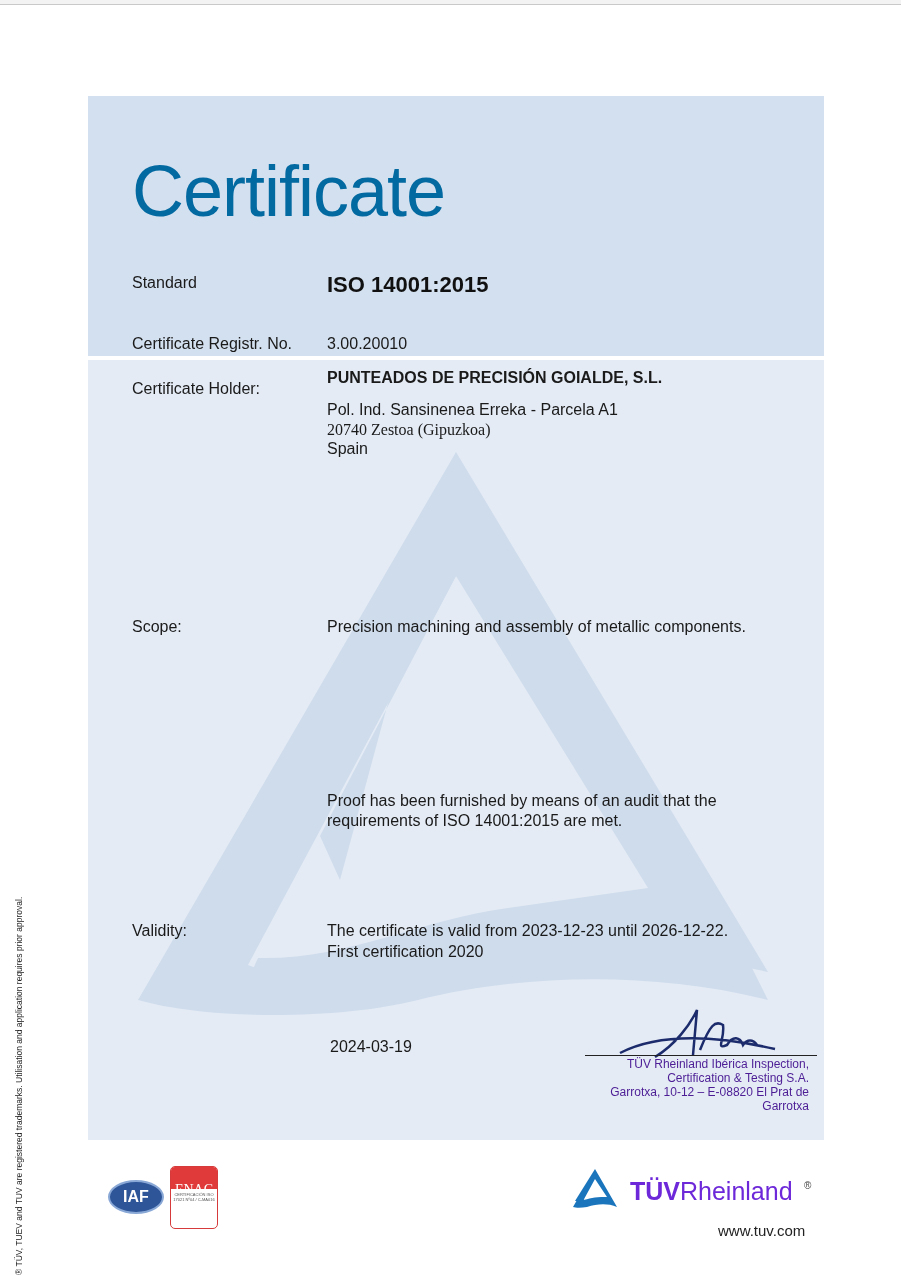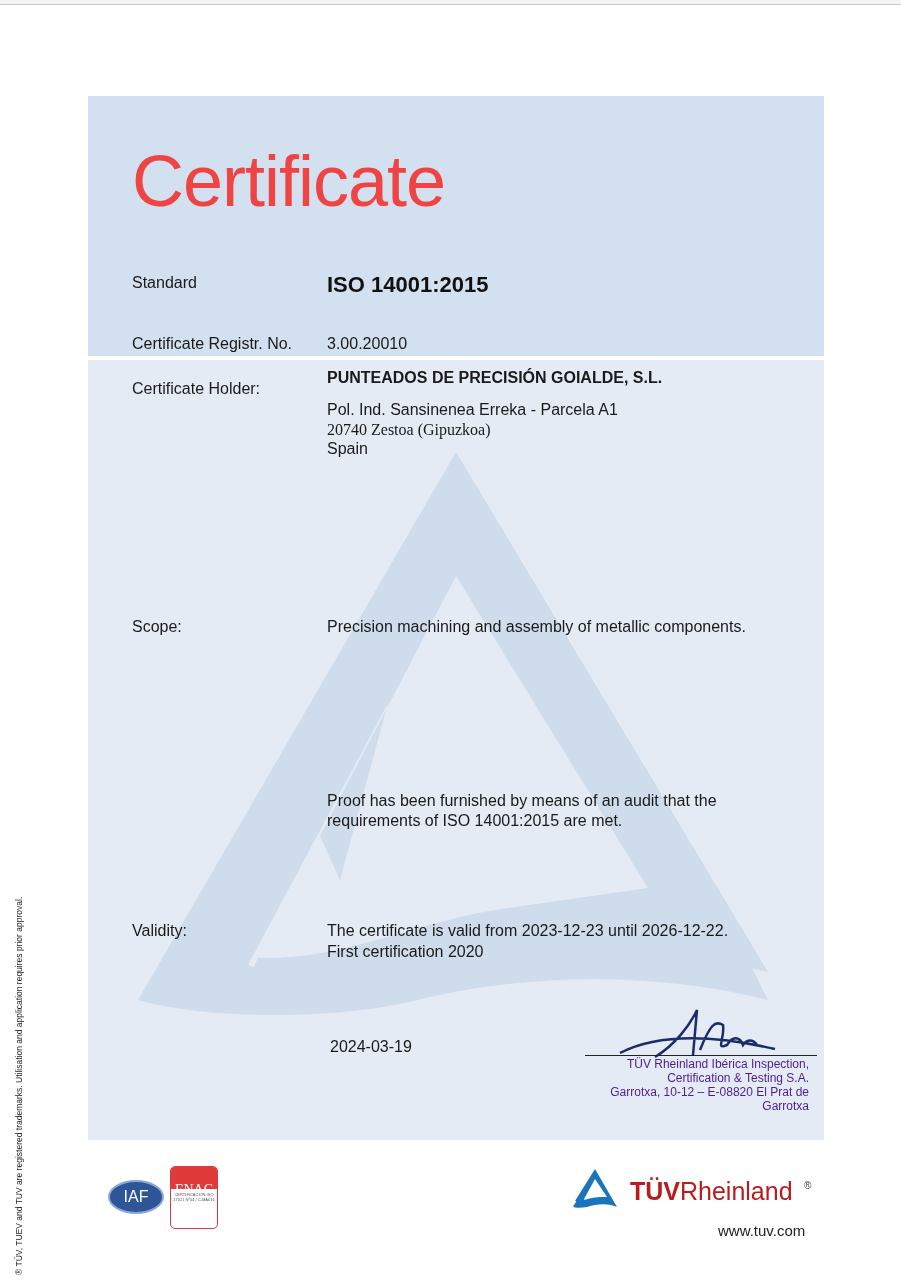--- a/index.html
+++ b/index.html
@@ -5,34 +5,34 @@
   html, body { margin:0; padding:0; }
   body {
     width:901px; height:1287px; position:relative; overflow:hidden;
     background:#ffffff; font-family:"Liberation Sans", sans-serif; color:#111;
   }
   .topline { position:absolute; left:0; top:0; width:901px; height:4px;
     background:#f3f3f3; border-bottom:1px solid #c9c9c9; }
   .panel-top { position:absolute; left:88px; top:96px; width:736px; height:260px; background:#d3e0ef; }
   .panel-main { position:absolute; left:88px; top:360px; width:736px; height:780px; background:#e4ebf5; overflow:hidden; }
   .watermark { position:absolute; left:0; top:0; }
-  .title { position:absolute; left:132px; top:140px; font-size:72px; letter-spacing:-1px; color:#ef4444;text-align:right; }
+  .title { position:absolute; left:132px; top:150px; font-size:72px; letter-spacing:-1px; color:#0369a1;text-align:right; }
   .t { position:absolute; font-size:16px; line-height:20px; color:#1a1a1a; white-space:nowrap; }
   .bold { font-weight:bold; }
   .std { position:absolute; left:327px; top:272px; font-size:22px; font-weight:bold; color:#111; }
   .sig-line { position:absolute; left:585px; top:1055px; width:232px; height:1px; background:#222; }
   .issuer { position:absolute; left:585px; top:1057px; width:224px; text-align:right; font-size:12px; line-height:14px; color:#4c1d95; }
   .side { position:absolute; left:14px; top:1275px; transform-origin:0 0; transform:rotate(-90deg);
     font-size:8.5px; white-space:nowrap; color:#222; }
-  .tuv-word { position:absolute; left:630px; top:1177px; font-size:25px; color:#b91c1c; }
+  .tuv-word { position:absolute; left:630px; top:1177px; font-size:25px; color:#6d28d9; }
   .tuv-word b { font-weight:bold; }
   .reg { position:absolute; left:804px; top:1180px; font-size:10px; color:#444; }
   .url { position:absolute; left:718px; top:1222px; font-size:15px; color:#222; }
   .iaf { position:absolute; left:108px; top:1180px; width:56px; height:34px; border-radius:50%;
-    background:#2d5597; border:2px solid #8aa8d6; box-sizing:border-box; color:#fff; font-weight:normal;
+    background:#2d5597; border:2px solid #8aa8d6; box-sizing:border-box; color:#fff; font-weight:bold;
     font-size:16px; display:flex; align-items:center; justify-content:center; }
   .enac { position:absolute; left:170px; top:1166px; width:46px; height:61px; border-radius:5px;
     border:1px solid #d63a3a; background:#fff; overflow:hidden; }
   .enac .red { background:#e03a3a; height:22px; color:#fff; font-family:"Liberation Serif", serif;
     font-size:14px; text-align:center; padding-top:15px; box-sizing:border-box; }
   .enac .small { font-size:4px; text-align:center; color:#555; line-height:5px; padding-top:3px; }
 </style>
 </head>
 <body>
 

